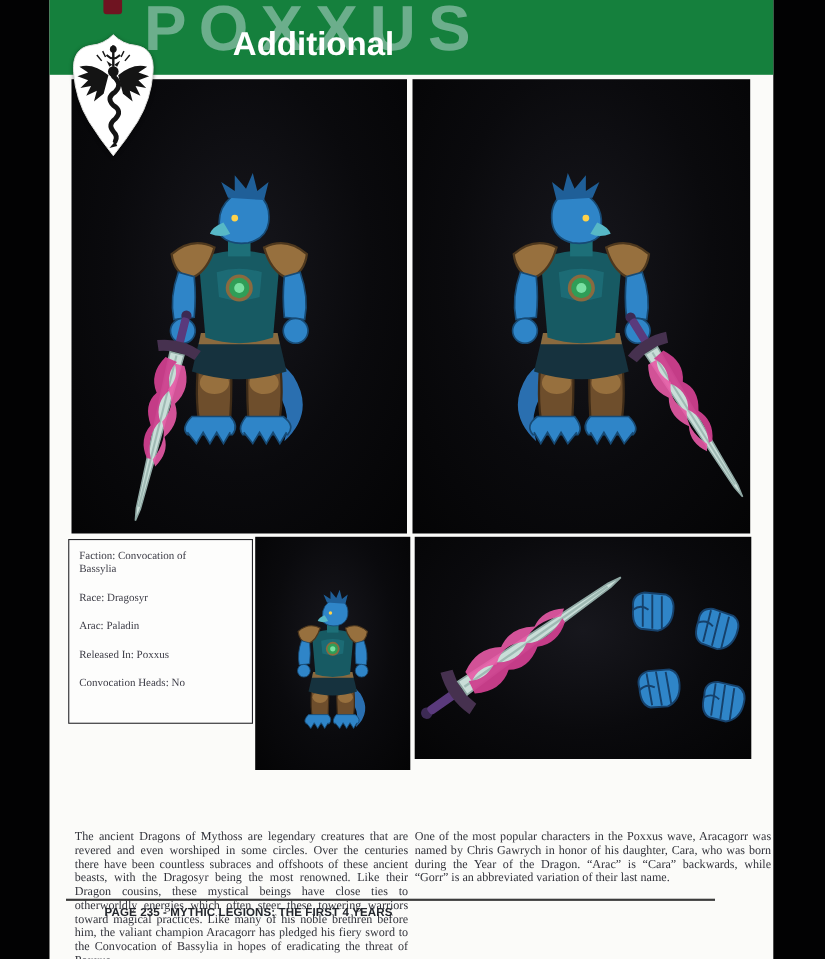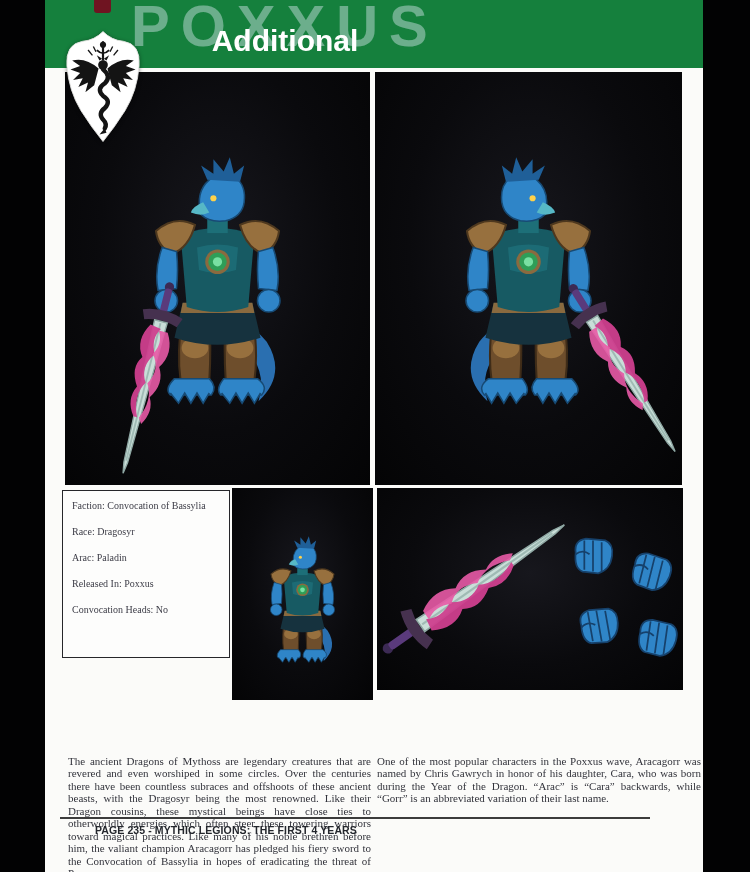--- a/index.html
+++ b/index.html
@@ -30,21 +30,21 @@
   .photo { position:absolute; overflow:hidden;
            background:radial-gradient(ellipse at 50% 42%, #17171d 0%, #0a0a0d 55%, #040405 100%); }
   .photo svg { width:100%; height:100%; display:block; }
   .photo-tl  { left:20px;  top:72px;  width:305px; height:413px; }
   .photo-tr  { left:330px; top:72px;  width:307px; height:413px; }
   .photo-mid { left:187px; top:488px; width:141px; height:212px; }
   .photo-br  { left:332px; top:488px; width:306px; height:202px; }
 
   
   .stats { position:absolute; left:17px; top:490px; width:168px; height:168px;
-           background:#fdfdfc; border:1.5px solid #26262a; padding:9px 12px 6px 9px; }
+           background:#fdfdfc; border:1.5px solid #26262a; padding:9px 24px 6px 9px; }
   .stats p { font-size:10px; line-height:11.5px; color:#3c3c46; margin-bottom:14.5px; }
   .stats p:last-child { margin-bottom:0; }
 
   
   .col { position:absolute; top:707px; font-size:11px; line-height:12.45px;
          text-align:justify; color:#32333b;margin-top:48px; }
   .col-left  { left:23px;  width:303px; }
   .col-right { left:332px; width:324px; }
 
   .rule { position:absolute; left:15px; top:817px; width:590px; height:2px; background:#3c3c3c; }

